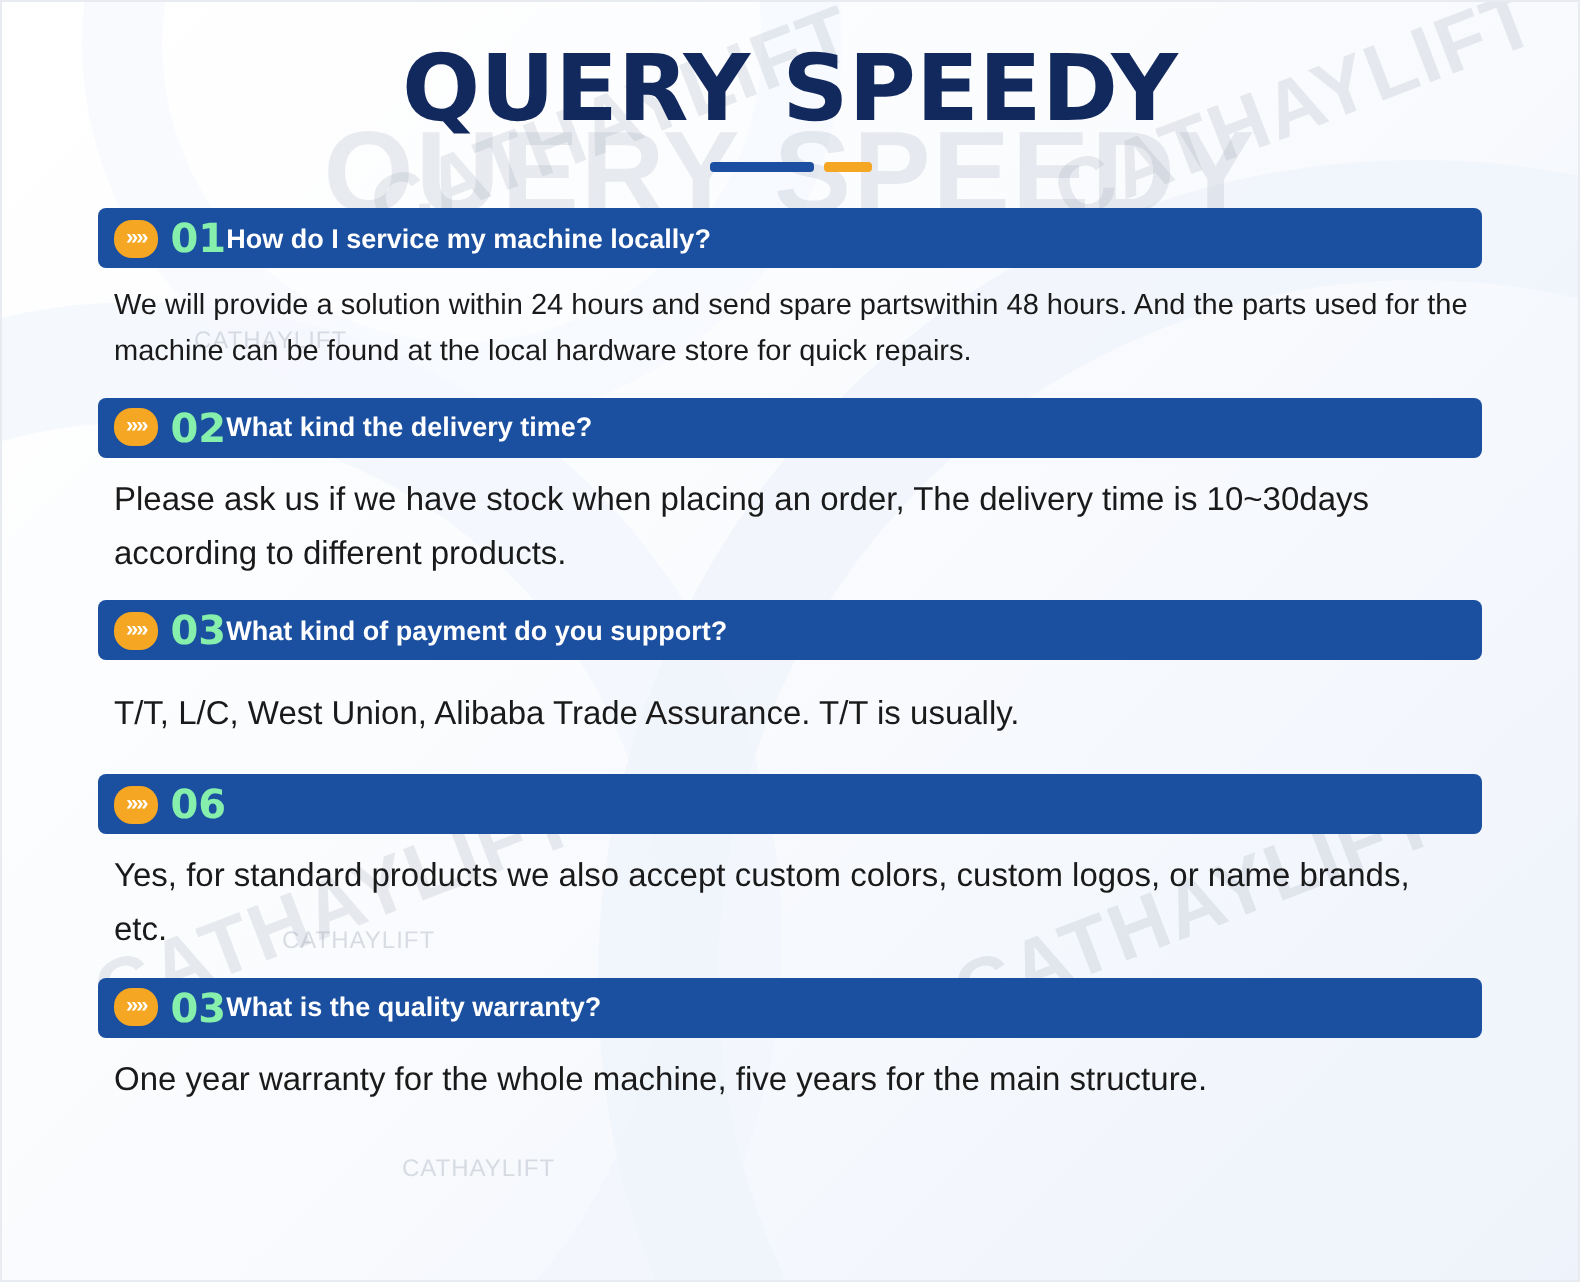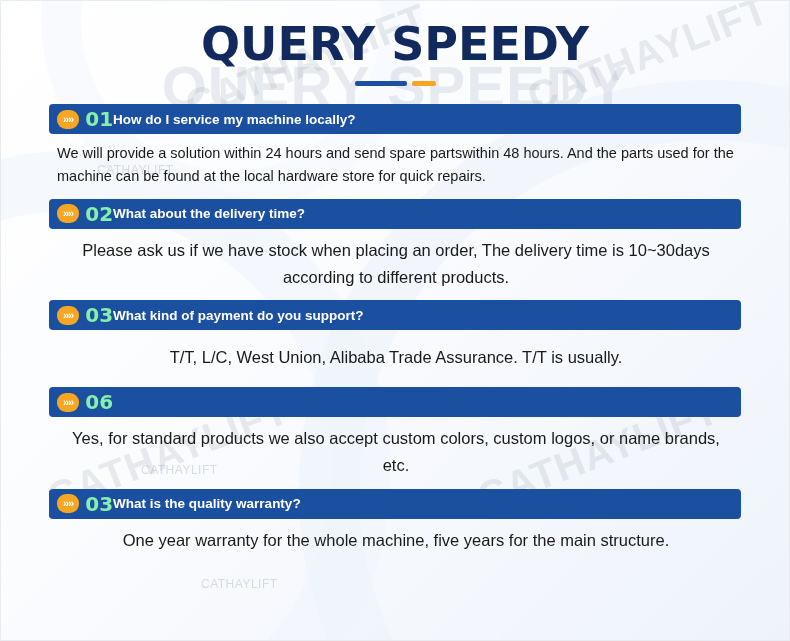--- a/index.html
+++ b/index.html
@@ -169,21 +169,20 @@
   }
   .answer {
     color: #1a1a1a;
     font-size: 14.5px;
     line-height: 1.62;
     padding: 8px 6px 10px 8px;
   }
   .answer.big {
     font-size: 16.5px;
     line-height: 1.62;
-    text-align: center;
   }
   .spacer-sm { height: 6px; }
 </style>
 </head>
 <body>
 
 <div class="page">
 
   <div class="bg-arc a1"></div>
   <div class="bg-arc a2"></div>
@@ -215,21 +214,21 @@
       </span>
       <span class="q-text">How do I service my machine locally?</span>
     </div>
     <div class="answer">We will provide a solution within 24 hours and send spare partswithin 48 hours. And the parts used for the machine can be found at the local hardware store for quick repairs.</div>
 
     <div class="qa-bar">
       <span class="badge">
         <span class="chev">»»</span>
         <span class="num">02</span>
       </span>
-      <span class="q-text">What about the delivery time?</span>
+      <span class="q-text">What kind the delivery time?</span>
     </div>
     <div class="answer big">Please ask us if we have stock when placing an order, The delivery time is 10~30days according to different products.</div>
 
     <div class="qa-bar">
       <span class="badge">
         <span class="chev">»»</span>
         <span class="num">03</span>
       </span>
       <span class="q-text">What kind of payment do you support?</span>
     </div>

